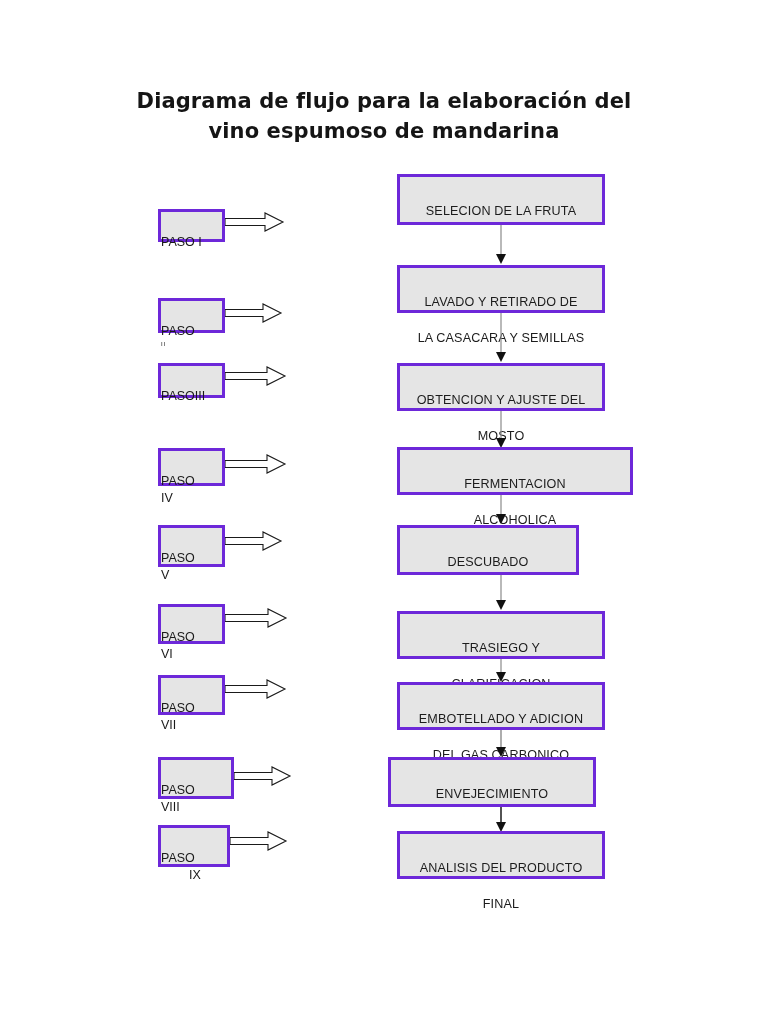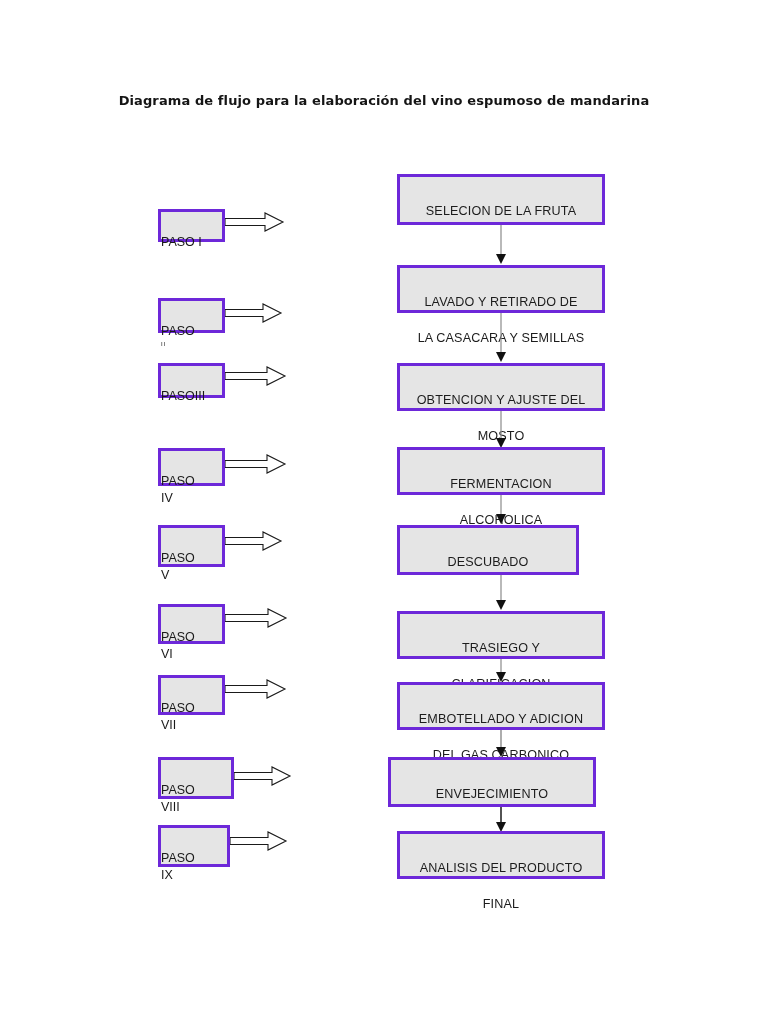--- a/index.html
+++ b/index.html
@@ -18,21 +18,21 @@
   }
 
   
   #doc-title {
     position: absolute;
     left: 118px;
     top: 86px;
     width: 532px;
     text-align: center;
     font-family: "DejaVu Sans", sans-serif;
-    font-size: 13px;
+    font-size: 21px;
     font-weight: bold;
     line-height: 30px;
     letter-spacing: 0.1px;
     color: #151515;
   }
 
   
   .box {
     position: absolute;
     box-sizing: border-box;
@@ -161,21 +161,21 @@
     <span style="display:block;">VIII</span>
   </div>
   <div class="arrow-out" style="left:234px; top:763px;">
     <svg width="62" height="28" viewBox="0 0 62 28">
       <path d="M0,9.5 L38,9.5 L38,4 L56,13 L38,22 L38,16.5 L0,16.5 Z" fill="#ffffff" stroke="#1a1a1a" stroke-width="1.1"></path>
     </svg>
   </div>
 
   <div class="box step-box" style="left:158px; top:825px; width:72px; height:42px;">
     <span>PASO</span>
-    <span style="display:block;">IX</span>
+    <span style="display:block;margin-left:28px;">IX</span>
   </div>
   <div class="arrow-out" style="left:230px; top:828px;">
     <svg width="62" height="28" viewBox="0 0 62 28">
       <path d="M0,9.5 L38,9.5 L38,4 L56,13 L38,22 L38,16.5 L0,16.5 Z" fill="#ffffff" stroke="#1a1a1a" stroke-width="1.1"></path>
     </svg>
   </div>
 
   <div class="box proc-box" style="left:397px; top:174px; width:208px; height:51px;">
     <span>SELECION DE LA FRUTA</span>
   </div>
@@ -201,21 +201,21 @@
     <span>OBTENCION Y AJUSTE  DEL</span><br>
     <span>MOSTO</span>
   </div>
   <div class="connector" style="left:493px; top:411px;">
     <svg width="16" height="38" viewBox="0 0 16 38">
       <line x1="8" y1="0" x2="8" y2="28" stroke="#8a8a8a" stroke-width="1.2"></line>
       <path d="M3,27 L13,27 L8,37 Z" fill="#111111"></path>
     </svg>
   </div>
 
-  <div class="box proc-box" style="left:397px; top:447px; width:208px; height:48px;">
+  <div class="box proc-box" style="left:397px; top:447px; width:236px; height:48px;">
     <span>FERMENTACION</span><br>
     <span>ALCOHOLICA</span>
   </div>
   <div class="connector" style="left:493px; top:495px;">
     <svg width="16" height="30" viewBox="0 0 16 30">
       <line x1="8" y1="0" x2="8" y2="20" stroke="#8a8a8a" stroke-width="1.2"></line>
       <path d="M3,19 L13,19 L8,29 Z" fill="#111111"></path>
     </svg>
   </div>
 

